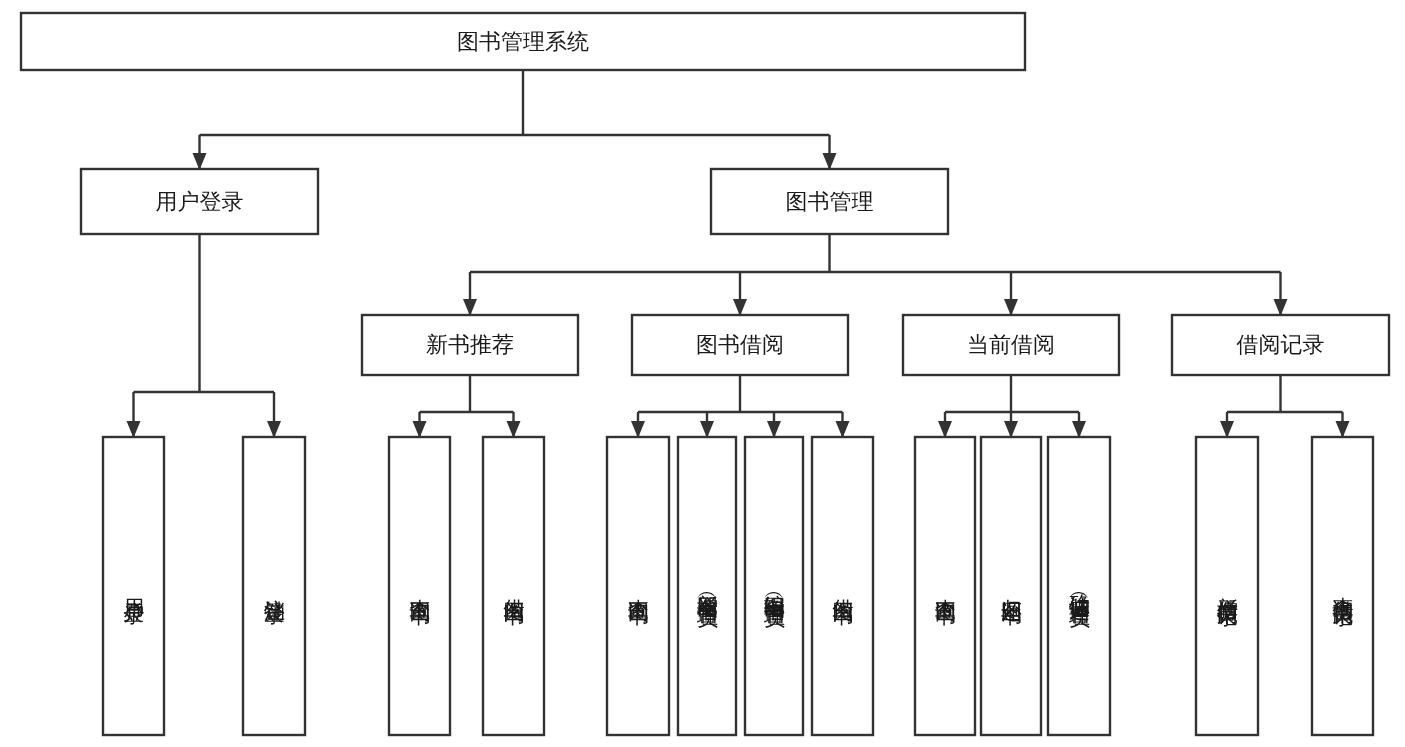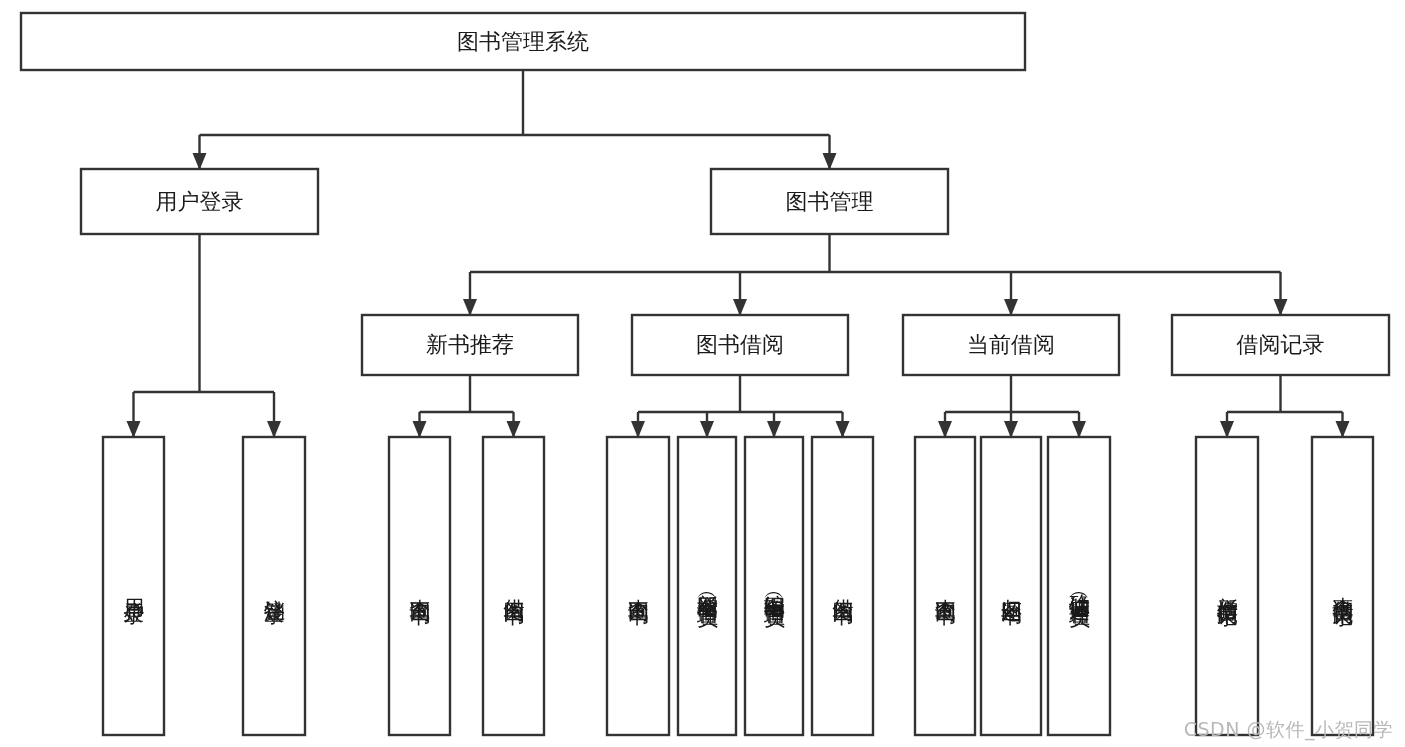--- a/index.html
+++ b/index.html
@@ -178,15 +178,14 @@
       <div class="leaf-label" style="left: 678px; top: 437px; width: 58px; height: 298px;">新增图书（管理员）</div>
       <div class="leaf-label" style="left: 745px; top: 437px; width: 58px; height: 298px;">编辑图书（管理员）</div>
       <div class="leaf-label" style="left: 812px; top: 437px; width: 61px; height: 298px;">借阅图书</div>
       <div class="leaf-label" style="left: 915px; top: 437px; width: 60px; height: 298px;">查询图书</div>
       <div class="leaf-label" style="left: 981px; top: 437px; width: 60px; height: 298px;">归还图书</div>
       <div class="leaf-label" style="left: 1048px; top: 437px; width: 62px; height: 298px;">确认归还（管理员）</div>
       <div class="leaf-label" style="left: 1196px; top: 437px; width: 62px; height: 298px;">新增借阅记录</div>
       <div class="leaf-label" style="left: 1312px; top: 437px; width: 61px; height: 298px;">查询借阅记录</div>
     </div>
 
-  <div class="watermark">CSDN @软件_小贺同学</div>
 
 </div>
 
 </body></html>

